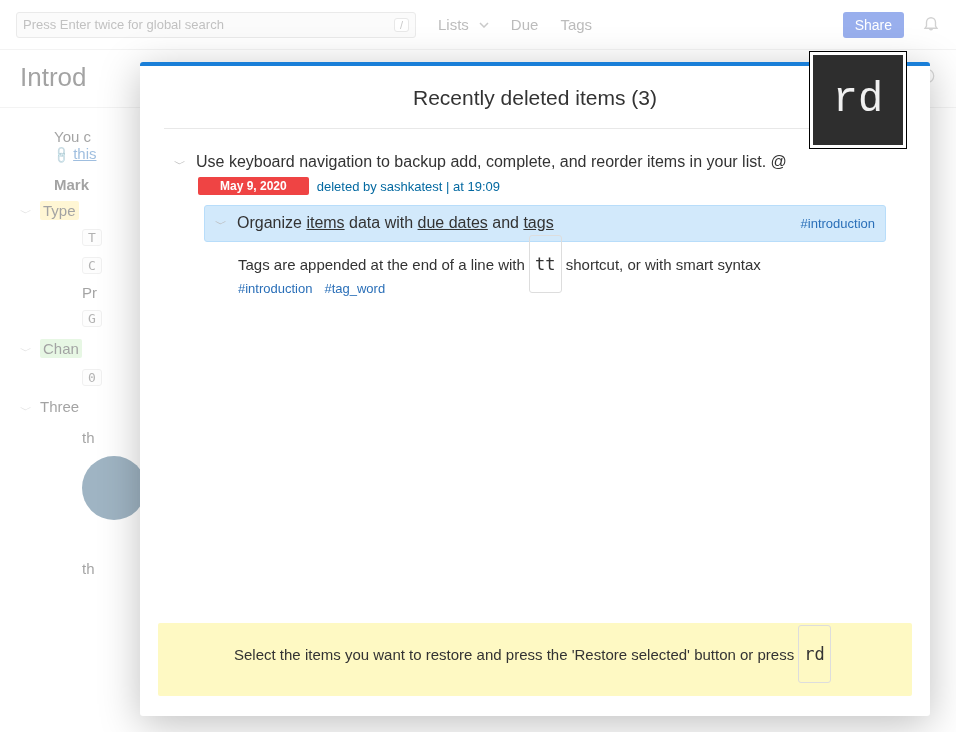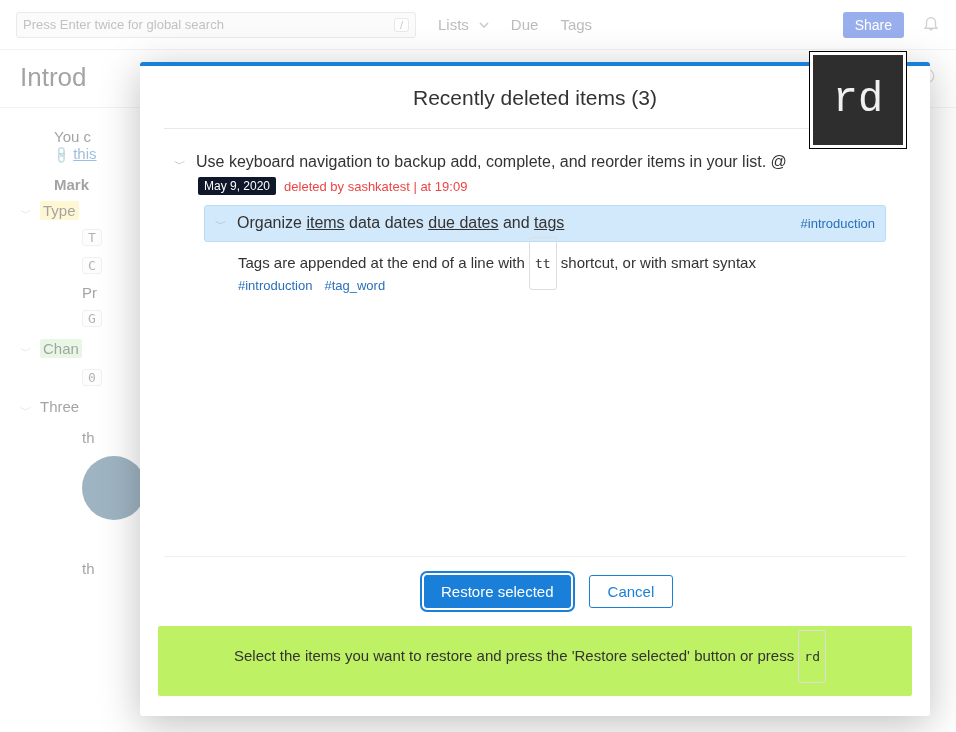--- a/index.html
+++ b/index.html
@@ -146,59 +146,59 @@
   .modal-body {
     flex: 1;
     padding: 22px 44px 0 34px;
     overflow-y: auto;
   }
   .del-item { display:flex; align-items:flex-start; gap:8px; margin-bottom:4px;}
   .del-chev { color:#bbb; font-size:12px; margin-top:5px; width:14px; flex-shrink:0; cursor:pointer;}
   .del-text { font-size:16px; color:#333; line-height:1.4; }
   .meta-row { display:flex; align-items:center; gap:8px; margin-left:24px; margin-top:2px; margin-bottom:10px;}
   .date-badge {
-    background:#0f172a;
-    color:#fff; font-size:12px; font-weight:400;
-    padding:2px 6px; border-radius:2px;
-  }
-  .meta-text { color:#ef4444; font-size:13px; }
+    background:#ef4444;
+    color:#fff; font-size:12px; font-weight:700;
+    padding:2px 22px; border-radius:2px;
+  }
+  .meta-text { color:#0369a1; font-size:13px; }
   .sel-row {
     background:#d2e9fb;
     border:1px solid #b8ddfa;
     border-radius:3px;
     padding: 6px 10px;
     margin-left:30px;
     display:flex; align-items:center; gap:8px;
     margin-bottom: 10px;
   }
   .sel-row .del-chev { margin-top:2px;}
   .tag-pill { color:#2a6fb8; font-size:13px; }
   .sub-row {
     margin-left: 64px;
     font-size:15px; color:#333;
     line-height:1.5;
   }
-  .kbd-inline { border:1px solid #ddd; border-radius:3px; padding:18px 5px; font-family:monospace; font-size:13px; }
+  .kbd-inline { border:1px solid #ddd; border-radius:3px; padding:18px 5px; font-family:monospace; font-size:17px; }
   .sub-tags { margin-left:64px; margin-top:4px; display:flex; gap:12px; }
   .modal-actions-wrap { border-top:1px solid #eee; margin: 0 24px; }
   .modal-actions {
     display:flex; gap:18px; justify-content:flex-start;
     padding: 18px 0 18px 260px;
   }
   .btn-primary {
     background:#1a7fd8; color:#fff; border:1px solid #1a7fd8;
     border-radius:3px; padding:7px 16px; font-size:15px;
     outline: 2px solid #1a7fd8; outline-offset: 2px;
   }
   .btn-secondary {
     background:#fff; color:#1a7fd8; border:1px solid #1a7fd8;
     border-radius:3px; padding:7px 18px; font-size:15px;
   }
   .info-box {
-    background:#bef264;
+    background:#fef9c3;
     margin: 0 18px 20px 18px;
     padding: 18px 22px 20px 76px;
     font-size:15px; color:#333; line-height:1.6;
     border-radius:2px;
   }
   .info-box p { margin-bottom:8px; }
   .info-box a { color:#1a7fd8; text-decoration:none; }
   
   .rd-badge {
     position: absolute;
@@ -293,42 +293,36 @@
       <span class="del-text">Use keyboard navigation to backup add, complete, and reorder items in your list. @</span>
     </div>
     <div class="meta-row">
       <span class="date-badge">May 9, 2020</span>
       <span class="meta-text">deleted by sashkatest | at 19:09</span>
     </div>
 
     <div class="sel-row">
       <span class="del-chev">﹀</span>
       <span class="del-text">
-        <span>Organize </span><span class="underline">items</span><span> data dates </span><span class="underline">due dates</span><span> and </span><span class="underline">tags</span>
+        <span>Organize </span><span class="underline">items</span><span> data with </span><span class="underline">due dates</span><span> and </span><span class="underline">tags</span>
       </span>
       <span style="flex:1"></span>
       <span class="tag-pill">#introduction</span>
     </div>
 
     <div class="sub-row">
       <span>Tags are appended at the end of a line with </span><span class="kbd-inline">tt</span><span> shortcut, or with smart syntax</span>
     </div>
     <div class="sub-tags">
       <span class="tag-pill">#introduction</span>
       <span class="tag-pill">#tag_word</span>
     </div>
 
   </div>
 
-  <div class="modal-actions-wrap">
-    <div class="modal-actions">
-      <button class="btn-primary">Restore selected</button>
-      <button class="btn-secondary">Cancel</button>
-    </div>
-  </div>
 
   <div class="info-box">
     <p>
       <span>Select the items you want to restore and press the 'Restore selected' button or press </span><span class="kbd-inline">rd</span>
     </p>
   </div>
 </div>
 
 <div class="rd-badge">rd</div>
 

